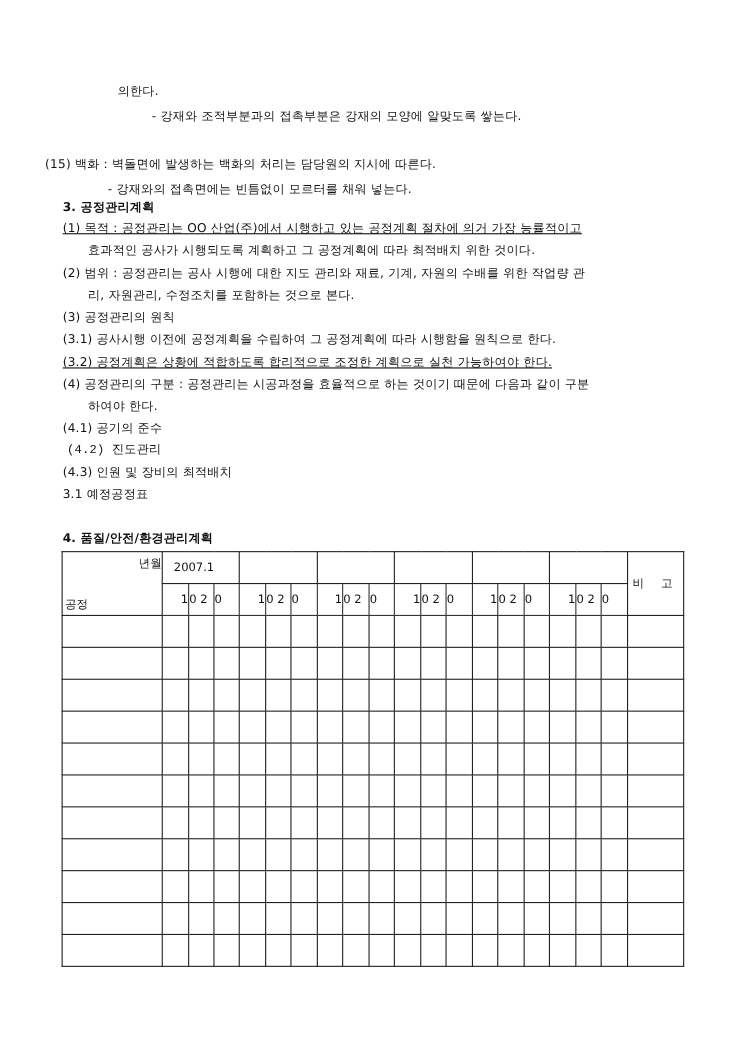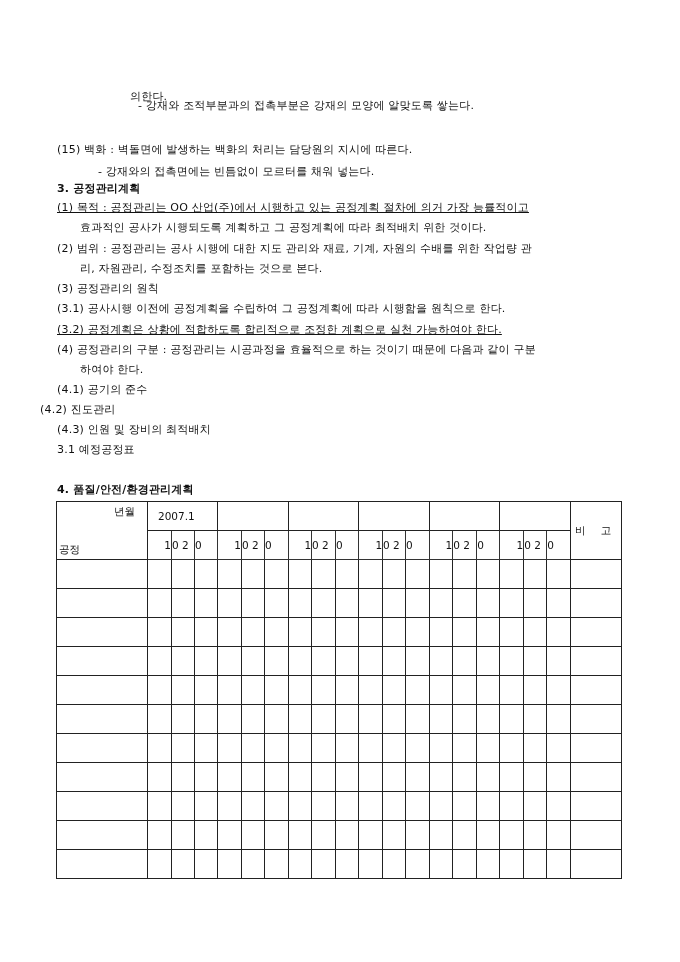--- a/index.html
+++ b/index.html
@@ -5,47 +5,47 @@
     html, body { margin: 0; padding: 0; background: #ffffff; }
     body { width: 680px; height: 962px; position: relative; overflow: hidden;
            font-family: "DejaVu Sans", sans-serif; color: #111; }
     .line { position: absolute; font-size: 11px; line-height: 14px; white-space: nowrap; letter-spacing: 0.2px; }
     .heading { font-weight: bold; font-size: 11px; }
     table.sched { position: absolute; left: 56px; top: 501px; width: 566px;
                   border-collapse: collapse; table-layout: fixed; }
     table.sched td { border: 1px solid #222; padding: 0; font-size: 10.5px; height: 28px; overflow: visible; }
     table.sched td.sub { border-color: #333; }
     .corner { position: relative; }
-    .corner .ym { position: absolute; right: 12px; top: 3px; margin-left: 40px; }
+    .corner .ym { position: absolute; right: 0; top: 3px; margin-left: 40px; }
     .corner .proc { position: absolute; left: 2px; bottom: 2px; }
     .month-label { text-align: left; padding-left: 10px !important; }
     .day { white-space: nowrap; font-size: 10.5px; }
     .note { text-align: center; letter-spacing: 6px; }
     tr.body-row td { height: 28px; }
   </style>
 </head>
 <body>
 
-<div class="line" style="left:107px; top:90px;margin-left:23px;">의한다.</div>
+<div class="line" style="left:107px; top:76px;">의한다.</div>
 <div class="line" style="left:98px; top:99px;margin-left:40px;">- 강재와 조적부분과의 접촉부분은 강재의 모양에 알맞도록 쌓는다.</div>
 <div class="line" style="left:98px; top:121px;margin-top:44px;">- 강재와의 접촉면에는 빈틈없이 모르터를 채워 넣는다.</div>
-<div class="line" style="left:57px; top:143px;">(15) 백화 : 벽돌면에 발생하는 백화의 처리는 담당원의 지시에 따른다.</div>
+<div class="line" style="left:41px; top:143px;">(15) 백화 : 벽돌면에 발생하는 백화의 처리는 담당원의 지시에 따른다.</div>
 
 <div class="line heading" style="left:57px; top:182px;">3. 공정관리계획</div>
 <div class="line" style="left:57px; top:201px;text-decoration:underline;">(1) 목적 : 공정관리는 OO 산업(주)에서 시행하고 있는 공정계획 절차에 의거 가장 능률적이고</div>
 <div class="line" style="left:80px; top:221px;">효과적인 공사가 시행되도록 계획하고 그 공정계획에 따라 최적배치 위한 것이다.</div>
 <div class="line" style="left:57px; top:242px;">(2) 범위 : 공정관리는 공사 시행에 대한 지도 관리와 재료, 기계, 자원의 수배를 위한 작업량 관</div>
 <div class="line" style="left:80px; top:262px;">리, 자원관리, 수정조치를 포함하는 것으로 본다.</div>
 <div class="line" style="left:57px; top:282px;">(3) 공정관리의 원칙</div>
 <div class="line" style="left:57px; top:302px;">(3.1) 공사시행 이전에 공정계획을 수립하여 그 공정계획에 따라 시행함을 원칙으로 한다.</div>
 <div class="line" style="left:57px; top:323px;text-decoration:underline;">(3.2) 공정계획은 상황에 적합하도록 합리적으로 조정한 계획으로 실천 가능하여야 한다.</div>
 <div class="line" style="left:57px; top:343px;">(4) 공정관리의 구분 : 공정관리는 시공과정을 효율적으로 하는 것이기 때문에 다음과 같이 구분</div>
 <div class="line" style="left:80px; top:363px;">하여야 한다.</div>
 <div class="line" style="left:57px; top:383px;">(4.1) 공기의 준수</div>
-<div class="line" style="left:40px; top:403px;">(4.2) 진도관리</div>
+<div class="line" style="left:61px; top:403px;font-family:Liberation Mono, monospace;">(4.2) 진도관리</div>
 <div class="line" style="left:57px; top:423px;">(4.3) 인원 및 장비의 최적배치</div>
 <div class="line" style="left:57px; top:443px;">3.1 예정공정표</div>
 
 <div class="line heading" style="left:57px; top:483px;">4. 품질/안전/환경관리계획</div>
 
 <table class="sched">
   <colgroup>
     <col style="width:91px">
     <col style="width:24px">
       <col style="width:23px">

